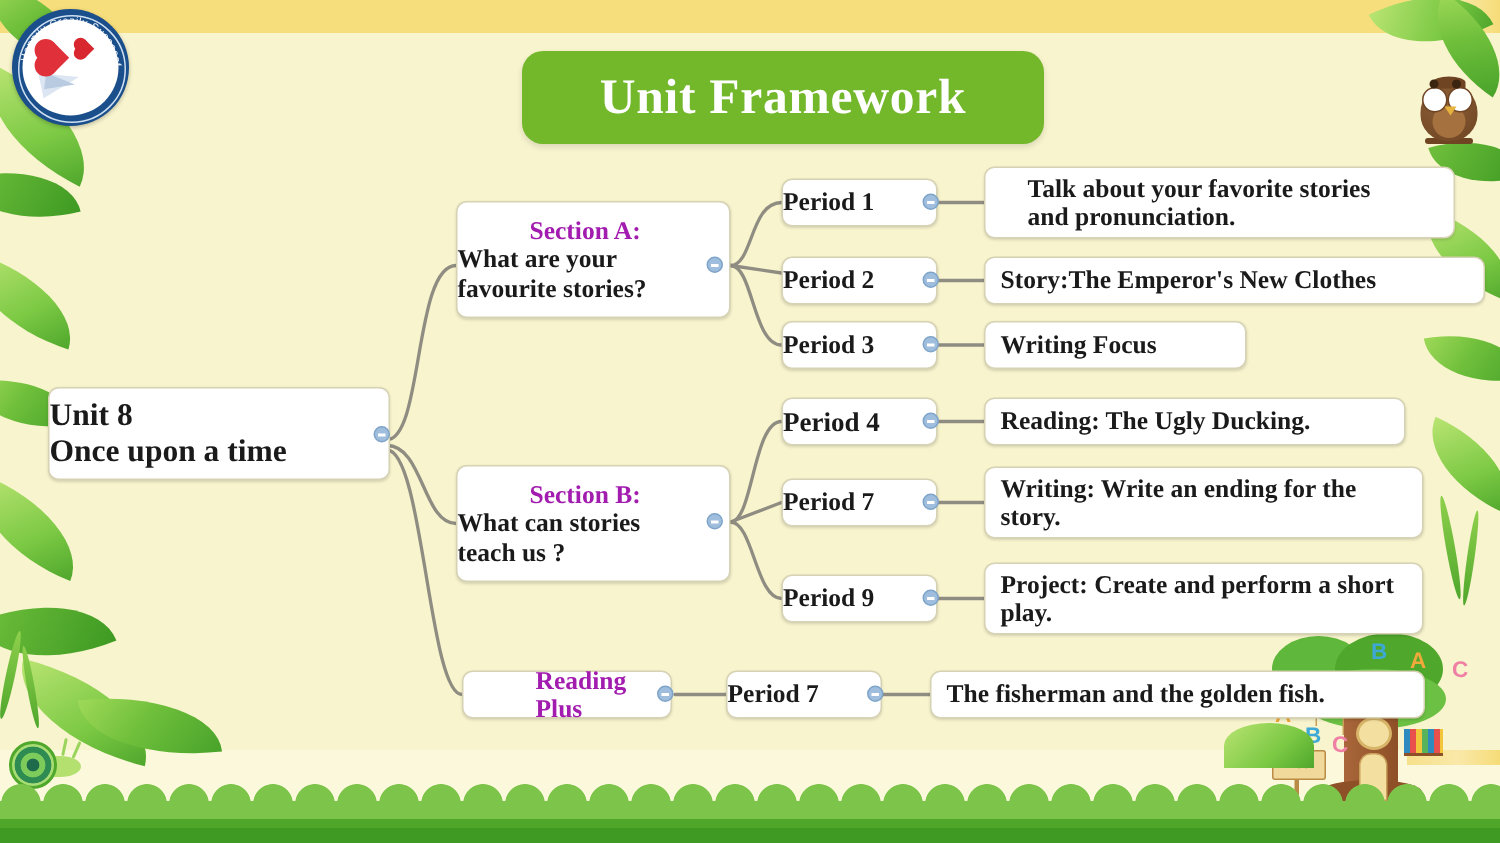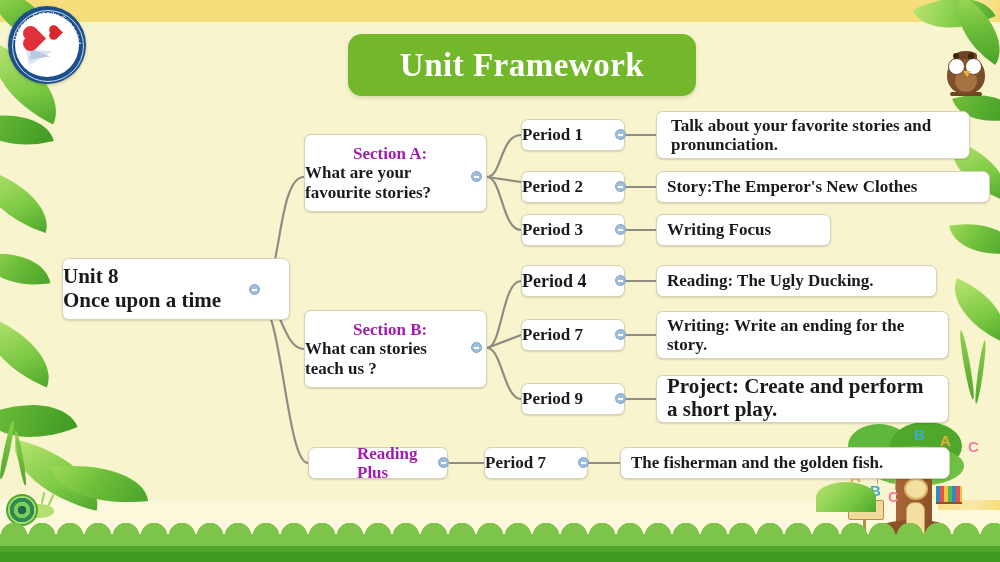--- a/index.html
+++ b/index.html
@@ -385,21 +385,21 @@
       <path d="M 625,230 L 656,230"></path>
       <path d="M 625,281 L 656,281"></path>
       <path d="M 625,335 L 656,335"></path>
       <path d="M 625,399 L 656,399"></path>
 
       <path d="M 450,463 L 484,463"></path>
       <path d="M 588,463 L 620,463"></path>
     </g>
   </svg>
 
-  <div class="node center" style="left:32px;top:258px;width:228px;height:62px;font-size:21px;margin-left:30px;">
+  <div class="node center" style="left:32px;top:258px;width:228px;height:62px;font-size:21px;">
     <div class="lines">
       <div>Unit 8</div>
       <div>Once upon a time</div>
     </div>
   </div>
   <div class="collapse" style="left:249px;top:284px;"></div>
 
   <div class="node center" style="left:304px;top:134px;width:183px;height:78px;font-size:17px;">
     <div class="lines">
       <div class="line-blue">Section A:</div>
@@ -467,21 +467,21 @@
   </div>
   <div class="collapse" style="left:615px;top:393px;"></div>
 
   <div class="node center" style="left:484px;top:447px;width:104px;height:32px;font-size:17px;">
     <div class="lines">
         <div>Period 7</div>
       </div>
   </div>
   <div class="collapse" style="left:578px;top:457px;"></div>
 
-  <div class="node left" style="left:656px;top:111px;width:314px;height:48px;font-size:17px;padding:0 14px;">
+  <div class="node left" style="left:656px;top:111px;width:314px;height:48px;font-size:17px;padding:0 28px;">
     <div class="lines">
         <div>Talk about your favorite stories and pronunciation.</div>
       </div>
   </div>
 
   <div class="node left" style="left:656px;top:171px;width:334px;height:32px;font-size:17px;padding:0 10px;">
     <div class="lines">
         <div>Story:The Emperor's New Clothes</div>
       </div>
   </div>
@@ -497,21 +497,21 @@
         <div>Reading: The Ugly Ducking.</div>
       </div>
   </div>
 
   <div class="node left" style="left:656px;top:311px;width:293px;height:48px;font-size:17px;padding:0 10px;">
     <div class="lines">
         <div>Writing: Write an ending for the story.</div>
       </div>
   </div>
 
-  <div class="node left" style="left:656px;top:375px;width:293px;height:48px;font-size:21px;padding:0 10px;align-items:flex-end;">
+  <div class="node left" style="left:656px;top:375px;width:293px;height:48px;font-size:17px;padding:0 10px;">
     <div class="lines">
         <div>Project: Create and perform a short play.</div>
       </div>
   </div>
 
   <div class="node left" style="left:620px;top:447px;width:330px;height:32px;font-size:17px;padding:0 10px;">
     <div class="lines">
         <div>The fisherman and the golden fish.</div>
       </div>
   </div>

